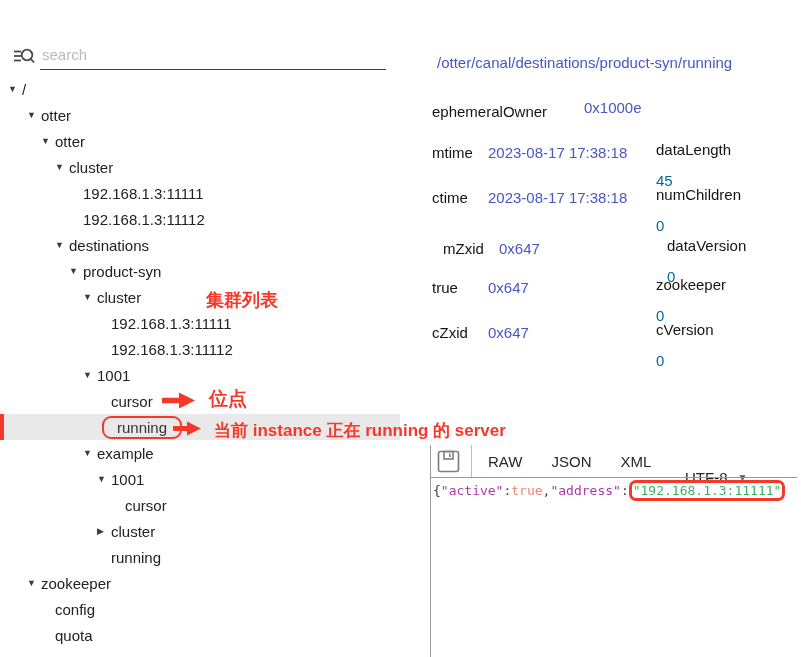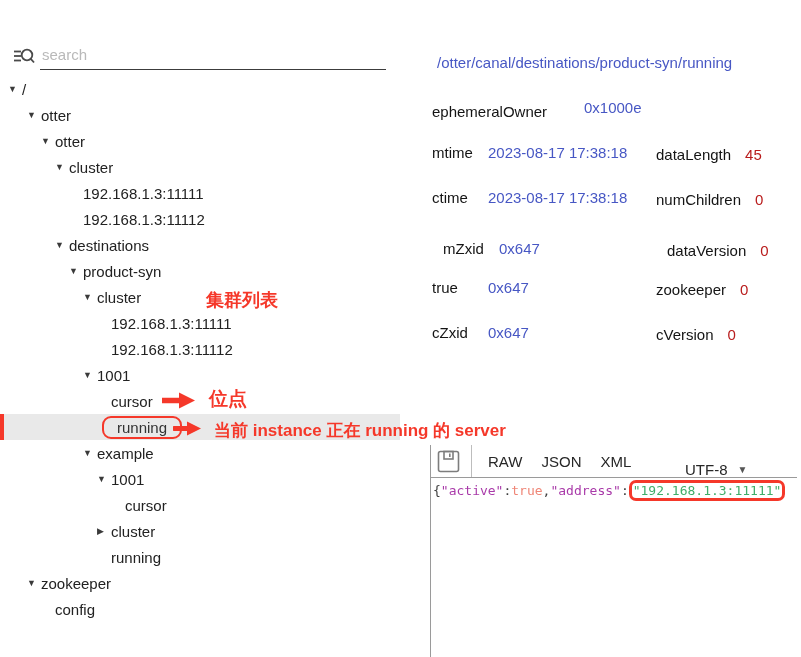--- a/index.html
+++ b/index.html
@@ -39,31 +39,31 @@
   .red-arrow { position:absolute; }
   .red-arrow-cursor { left:162px; top:392px; }
   .red-arrow-running { left:173px; top:421px; }
   
   .detail { position:absolute; left:430px; top:0; width:371px; height:445px; }
   .node-path { position:absolute; left:7px; top:54px; font-size:15px; color:#4757c4; }
   .stat-row { position:absolute; left:2px; height:22px; width:365px; display:flex; align-items:center; font-size:15px; }
   .stat-row .l-label { width:56px; color:#141414; flex:0 0 auto; }
   .stat-row.first .l-label { width:152px;margin-top:8px; }
   .stat-row .l-value { color:#4757c4; white-space:nowrap; overflow:hidden; }
-  .stat-right { position:absolute; left:224px; top:0; height:22px; display:flex; align-items:flex-end; gap:14px; }
+  .stat-right { position:absolute; left:224px; top:0; height:22px; display:flex; align-items:flex-start; gap:14px;flex-direction:column; }
   .stat-right .r-label { color:#141414; }
-  .stat-right .r-value { color:#b91c1c; }
+  .stat-right .r-value { color:#0369a1; }
   
   .data-panel { position:absolute; left:430px; top:445px; width:367px; height:212px; border-left:1px solid #9a9a9a; }
   .dp-toolbar { position:relative; height:32px; }
   .save-btn { position:absolute; left:6px; top:3px; width:26px; height:26px; background:none; border:none; cursor:pointer; padding:0; }
   .dp-divider { position:absolute; left:40px; top:0; width:1px; height:32px; background:#bdbdbd; }
-  .dp-tabs { position:absolute; left:57px; top:0; height:32px; display:flex; gap:19px; align-items:center; }
+  .dp-tabs { position:absolute; left:57px; top:0; height:32px; display:flex; gap:29px; align-items:center; }
   .dp-tab { font-size:15px; color:#272727; cursor:pointer; }
-  .dp-encoding { position:absolute; left:254px; top:8px; height:32px; display:flex; gap:10px; align-items:center; cursor:pointer; }
+  .dp-encoding { position:absolute; left:254px; top:16px; height:32px; display:flex; gap:10px; align-items:center; cursor:pointer; }
   .dp-encoding .enc-label { font-size:15px; color:#272727; }
   .caret { font-size:10px; color:#555; }
   .dp-content {
     position:absolute; left:0; top:32px; right:0; bottom:0;
     border-top:1px solid #9a9a9a; border-left:1px solid #9a9a9a; margin-left:-1px;
     font-family:"DejaVu Sans Mono", monospace; font-size:13px; line-height:19px;
     padding:3px 0 0 2px; white-space:nowrap;
   }
   .tok { display:inline; }
   .tok-key { color:#a93aa9; }
@@ -168,20 +168,24 @@
         <span class="tlabel">running</span>
       </div>
       <div class="tree-row" style="padding-left: 27px;">
         <span class="arrow">▼</span>
         <span class="tlabel">zookeeper</span>
       </div>
       <div class="tree-row" style="padding-left: 41px;">
         <span class="arrow"></span>
         <span class="tlabel">config</span>
       </div>
+      <div class="tree-row" style="padding-left: 41px;">
+        <span class="arrow"></span>
+        <span class="tlabel">quota</span>
+      </div>
     </div>
 
   <div class="ann ann-cluster">集群列表</div>
   <span class="red-arrow red-arrow-cursor">
     <svg width="34" height="17" viewBox="0 0 34 17">
         <path d="M1 8.5 H19" stroke="#f5382a" stroke-width="5.5" stroke-linecap="round"></path>
         <path d="M17 0.5 L33 8.5 L17 16.5 Z" fill="#f5382a"></path>
       </svg>
   </span>
   <div class="ann ann-cursor-text">位点</div>

